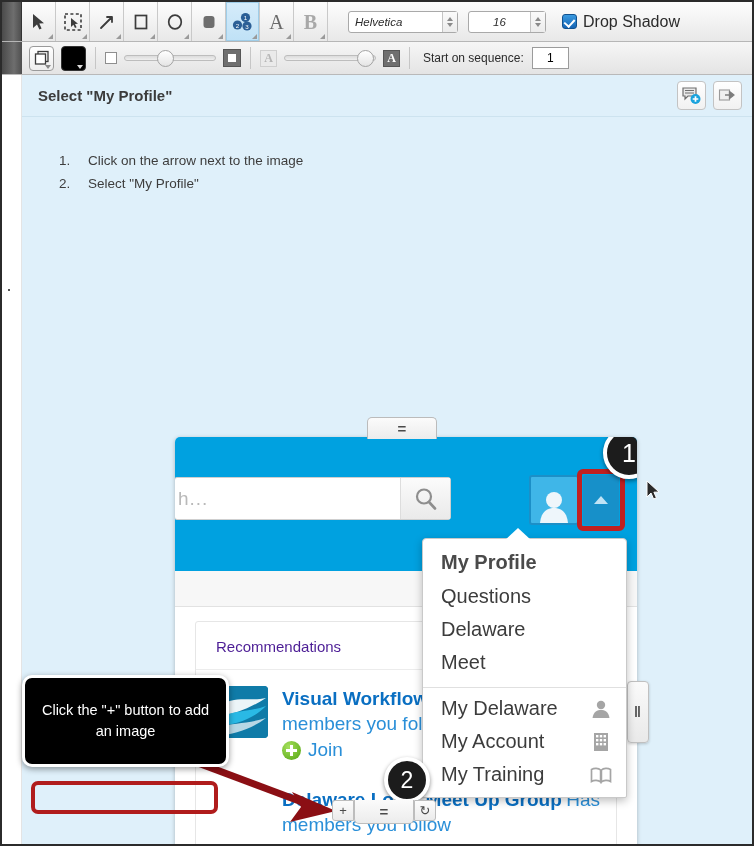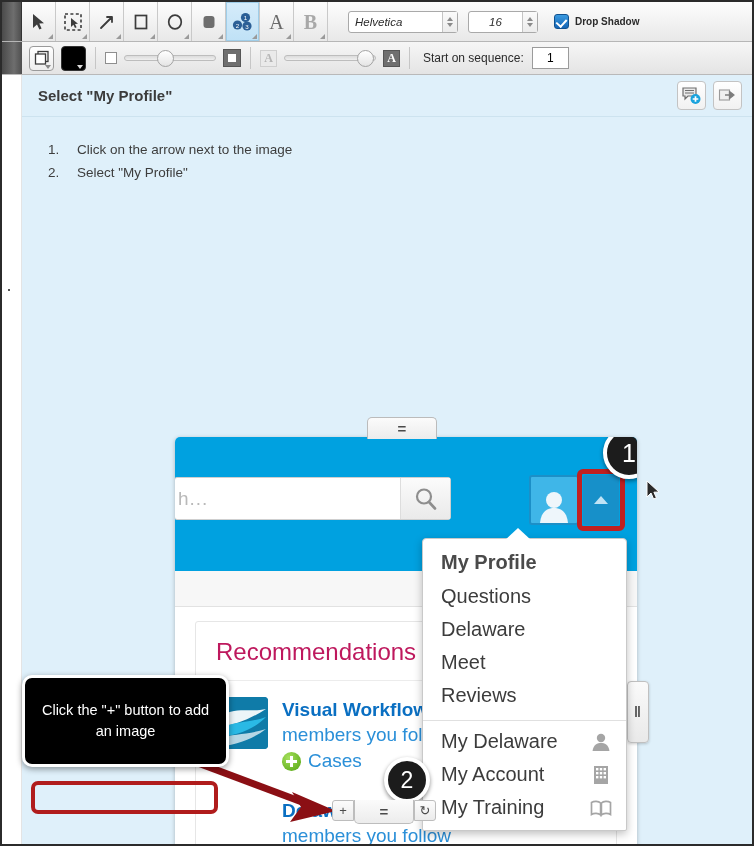--- a/index.html
+++ b/index.html
@@ -44,21 +44,21 @@
   }
   .tool svg { display:block; }
   .tb-sep { width:12px; }
 
   .fontbox, .sizebox {
     align-self:center; height:22px; background:#fff;
     border:1px solid #a9a9a9; border-radius:3px;
     display:flex; align-items:center; font-size:11.5px; color:#2b2b2b;
   }
   .fontbox { width:110px; margin-left:8px; }
-  .sizebox { width:70px; margin-left:10px; }
+  .sizebox { width:78px; margin-left:10px; }
   .fontbox .txt, .sizebox .txt { flex:1; padding:0 6px; white-space:nowrap; overflow:hidden;font-style:italic; }
   .sizebox .txt { text-align:center; }
   .spin {
     width:15px; height:100%; border-left:1px solid #c4c4c4;
     background:linear-gradient(#fafafa,#ececec);
     display:flex; flex-direction:column; align-items:center; justify-content:center; gap:2px;
   }
   .spin i { display:block; width:0;height:0;border-style:solid; }
   .spin i.up { border-width:0 3px 4px 3px; border-color:transparent transparent #8a8a8a transparent; }
   .spin i.dn { border-width:4px 3px 0 3px; border-color:#8a8a8a transparent transparent transparent; }
@@ -68,21 +68,21 @@
     width:15px;height:15px;border-radius:3px;
     background:linear-gradient(#3a9ae0,#1565b5);
     border:1px solid #10518f;
     position:relative;
   }
   .chk::after{
     content:""; position:absolute; left:3px; top:2px;
     width:5px;height:8px;border:solid #fff;border-width:0 2px 2px 0;
     transform:rotate(42deg);
   }
-  .chklbl { font-size:10px; color:#2b2b2b;font-weight:bold; }
+  .chklbl { font-size:16px; color:#2b2b2b; }
 
   
   .tb2 {
     height:33px; flex:0 0 33px;
     background:linear-gradient(#f6f6f6,#e4e4e4);
     border-bottom:1px solid #b9b9b9;
     display:flex; align-items:center;
   }
   .tb2-left { width:20px; height:100%; background:linear-gradient(90deg,#4a4a4a,#6e6e6e 60%,#4f4f4f); }
   .swbtn {
@@ -142,21 +142,21 @@
   }
   .panel-title { font-size:15px; font-weight:bold; color:#3b3b3b; flex:1; }
   .headbtn {
     width:29px;height:29px;margin-left:7px;
     background:linear-gradient(#fff,#f1f1f1); border:1px solid #c3c3c3; border-radius:4px;
     display:flex;align-items:center;justify-content:center;
   }
 
   .steps { padding:16px 0 6px 18px; }
   .steps li { font-size:13.5px; color:#3d3d3d; line-height:23px; padding-left:14px; }
-  .steps ol { margin:5px; padding-left:18px; }
+  .steps ol { margin:16px; padding-left:18px; }
 
   
   .canvas { position:absolute; left:0; right:0; top:126px; bottom:0; }
 
   .tophandle {
     position:absolute; left:345px; top:216px; width:70px;height:22px;
     background:linear-gradient(#fbfbfb,#ececec); border:1px solid #bbb;
     border-radius:5px 5px 0 0; border-bottom:none;
     display:flex;align-items:center;justify-content:center;
     z-index:4;
@@ -208,21 +208,21 @@
     font-size:25px; display:flex;align-items:center;justify-content:center;
     box-shadow:0 2px 4px rgba(0,0,0,.45); z-index:6;
   }
   .shot-sub { height:36px; background:#f7f7f7; border-bottom:1px solid #e2e2e2; }
   .shot-body { background:#fff; padding:0; position:relative; height:400px; }
 
   .rec-card {
     margin:14px 20px 0 20px; border:1px solid #e6e6e6; border-radius:3px;
     background:#fff; height:360px; overflow:hidden;
   }
-  .rec-title { font-size:24px; color:#be185d; padding:16px 0 14px 20px; border-bottom:1px solid #ececec; }
+  .rec-title { font-size:15px; color:#4c1d95; padding:16px 0 14px 20px; border-bottom:1px solid #ececec; }
   .rec-item { display:flex; gap:14px; padding:16px 0 4px 20px; }
   .rec-logo {
     width:52px;height:52px;border-radius:4px; flex:0 0 52px;
     background:#0f7ba8; position:relative; overflow:hidden;
   }
   .rec-info { flex:1; }
   .rec-name { font-size:19px; font-weight:bold; color:#0a6fc2; line-height:25px; }
   .rec-sub { font-size:19px; color:#2a8fd8; line-height:25px; }
   .rec-join { font-size:19px; color:#2a8fd8; display:flex; align-items:center; gap:7px; margin-top:3px; }
   .plus-circle {
@@ -512,21 +512,21 @@
                     <path d="M2 22 C16 8 34 16 50 12 C34 22 20 28 2 30 z" fill="#fff" opacity=".92"></path>
                     <path d="M2 32 C18 24 34 26 50 20 C36 34 20 38 2 40 z" fill="#2fc4f0" opacity=".85"></path>
                     <path d="M2 42 C18 36 32 38 50 32 C34 44 18 48 2 50 z" fill="#fff" opacity=".7"></path>
                   </svg>
                 </span>
                 <span class="rec-info">
                   <span class="rec-name">Visual Workflow Discussions</span>
                   <span class="rec-sub">Has members you follow</span>
                   <span class="rec-join">
                     <span class="plus-circle"></span>
-                    <span>Cases</span>
+                    <span>Join</span>
                   </span>
                 </span>
               </div>
 
               <div class="rec-item" style="padding-top:22px;">
                 <span class="rec-logo" style="visibility:hidden"></span>
                 <span class="rec-info">
                   <span class="rec-name">Delaware Local Meet Up Group</span>
                   <span class="rec-sub">Has members you follow</span>
                   
@@ -539,23 +539,20 @@
         <div class="menu">
           <div class="menu-hd">My Profile</div>
           <div class="menu-it">
             <span>Questions</span>
           </div>
           <div class="menu-it">
             <span>Delaware</span>
           </div>
           <div class="menu-it">
             <span>Meet</span>
-          </div>
-          <div class="menu-it">
-            <span>Reviews</span>
           </div>
 
           <div class="menu-div"></div>
 
           <div class="menu-it">
             <span>My Delaware</span>
             <svg class="menu-ico" viewBox="0 0 22 22">
               <circle cx="11" cy="7" r="4.2" fill="#6b6b6b"></circle>
               <path d="M2.5 20 C3.5 13.5 7.5 12 11 12 C14.5 12 18.5 13.5 19.5 20 z" fill="#6b6b6b"></path>
             </svg>

